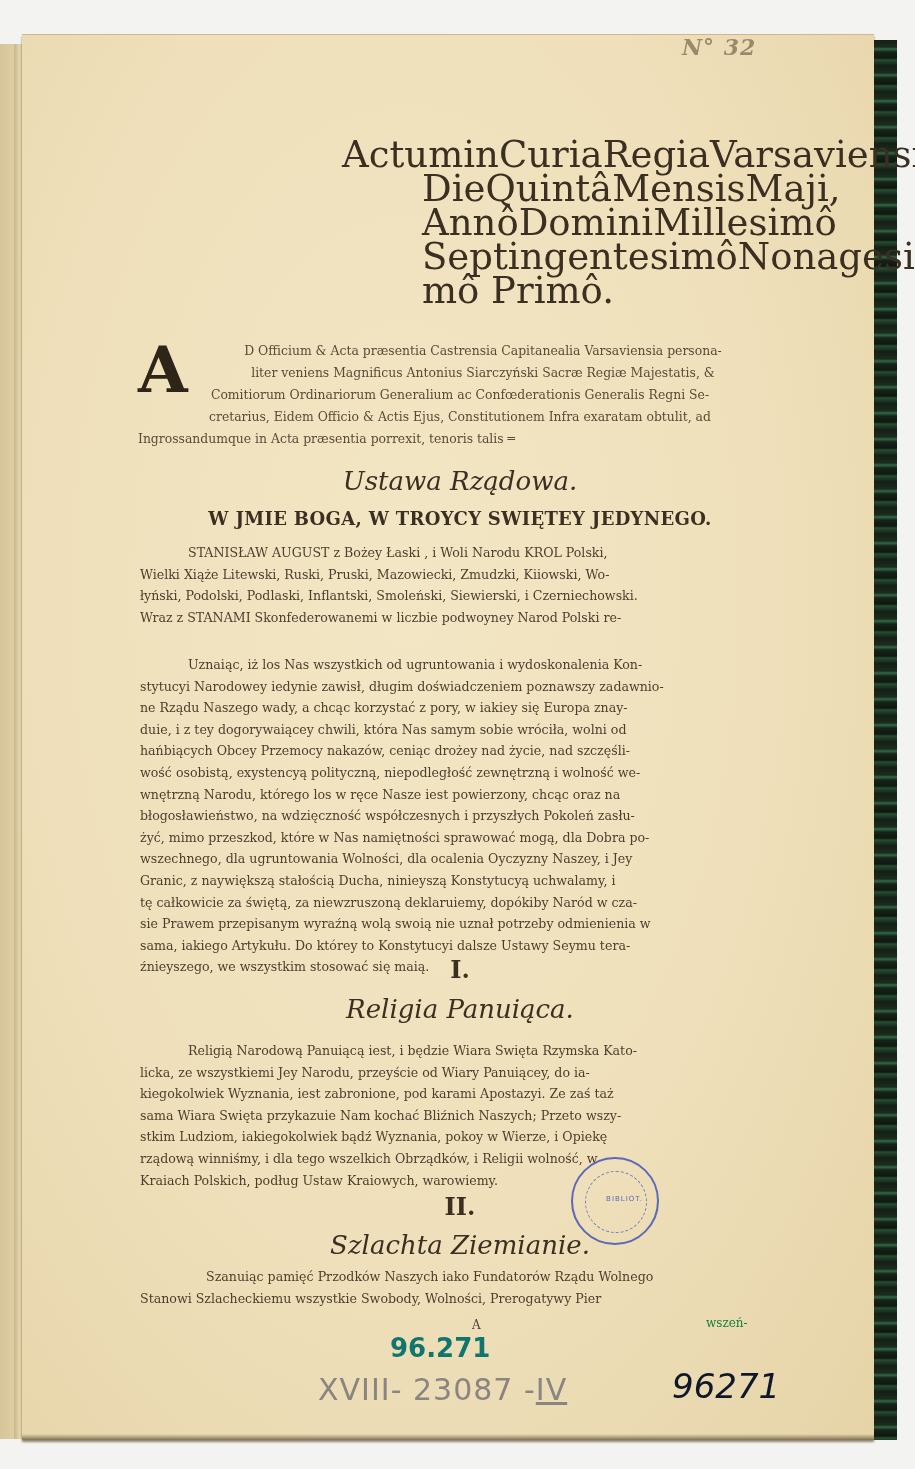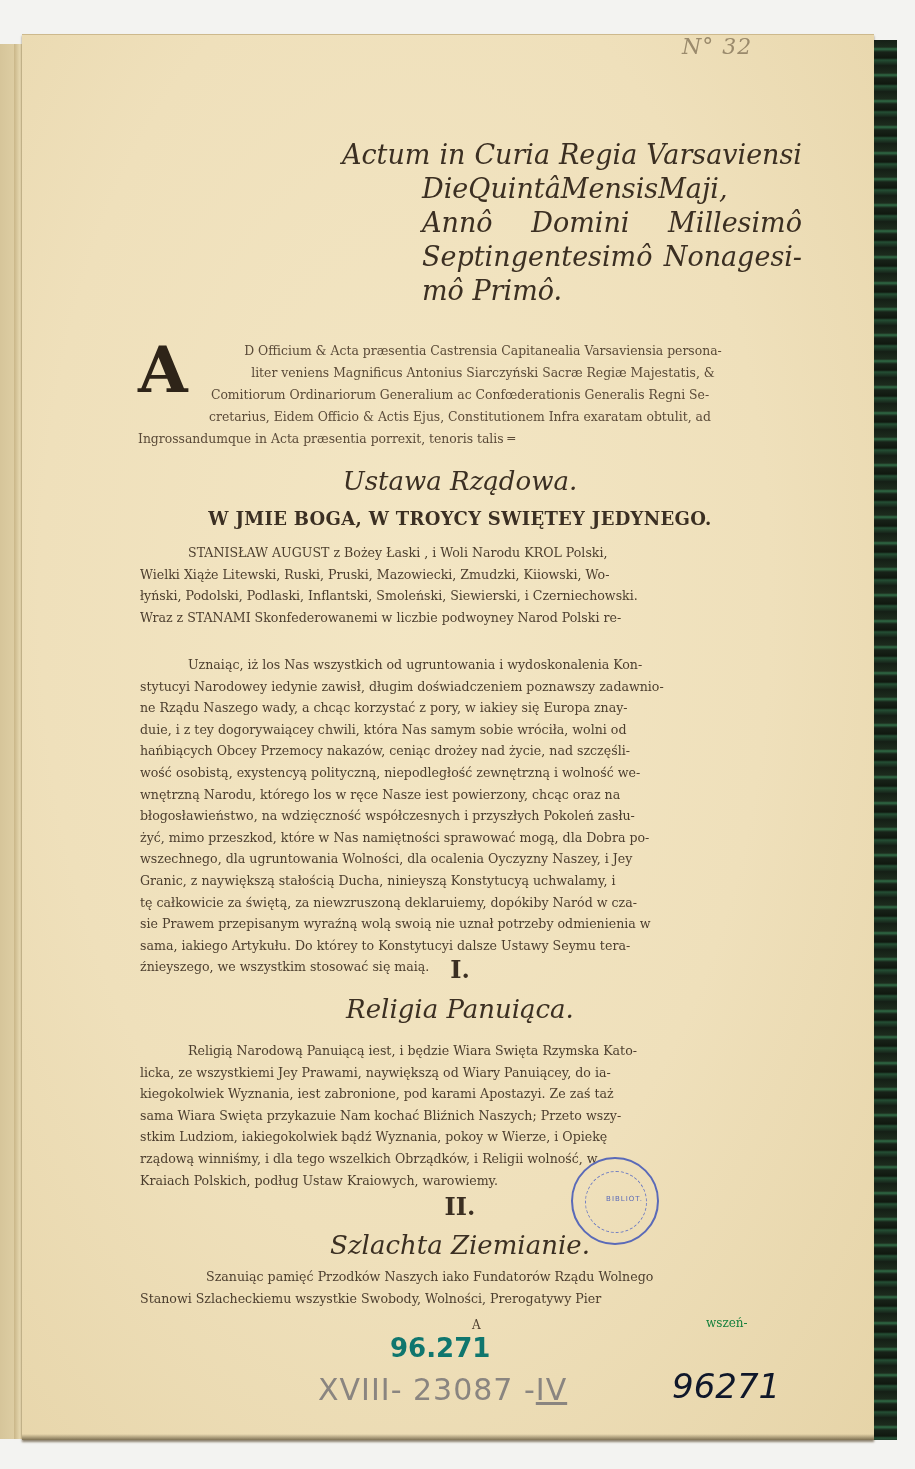--- a/index.html
+++ b/index.html
@@ -26,26 +26,26 @@
   .page::after {
     content: ""; position: absolute; left: 0; right: 0; bottom: 0; height: 6px;
     background: linear-gradient(180deg, rgba(0,0,0,0), rgba(40,30,10,0.55));
   }
   .spine {
     position: absolute; left: 874px; top: 40px; width: 23px; height: 1400px;
     background: repeating-linear-gradient(180deg, #152016 0px, #1c2b1d 7px, #2f6a45 9px, #172218 12px, #10180f 18px, #244f34 20px, #141c14 26px);
   }
   .ms-number {
     position: absolute; left: 682px; top: 34px; font-family: "DejaVu Serif", serif;
-    font-style: italic; font-size: 22px; color: #9a8a6c; letter-spacing: 1px;
+    font-style: italic; font-size: 22px; color: #9a8a6c; letter-spacing: 1px; font-weight: bold;
   }
   .heading-block {
     position: absolute; left: 342px; top: 138px; width: 460px;
-    font-family: "DejaVu Serif", serif; font-style: italic;
-    font-size: 27px; line-height: 34px; color: #3b2f22;
+    font-family: "DejaVu Serif", serif; 
+    font-size: 37px; line-height: 34px; color: #3b2f22;
   }
   .heading-block div { white-space: nowrap; }
   .heading-block .indent { padding-left: 80px; }
   .justify-line { display: flex; justify-content: space-between; }
   .intro {
     position: absolute; left: 138px; top: 340px; width: 644px;
     font-family: "DejaVu Serif", serif; font-size: 12.4px; line-height: 22px; color: #5a4a38;
   }
   .drop-cap {
     position: absolute; left: 0; top: 0; font-family: "DejaVu Serif", serif;
@@ -228,21 +228,21 @@
     </div>
 </div>
 
 <div class="title-center roman" style="top:955px;">I.</div>
 <div class="title-center section-title" style="top:994px;">Religia Panuiąca.</div>
 <div class="para" style="top:1040px; left:140px; width:642px;">
   <div class="line" style="padding-left:48px; justify-content:flex-start;">
       <span>Religią Narodową Panuiącą iest, i będzie Wiara Swięta Rzymska Kato-</span>
     </div>
   <div class="line">
-      <span>licka, ze wszystkiemi Jey Prawami, naywiększą od Wiary Panuiącey, do ia-</span>
+      <span>licka, ze wszystkiemi Jey Narodu, przeyście od Wiary Panuiącey, do ia-</span>
     </div>
   <div class="line">
       <span>kiegokolwiek Wyznania, iest zabronione, pod karami Apostazyi. Ze zaś taż</span>
     </div>
   <div class="line">
       <span>sama Wiara Swięta przykazuie Nam kochać Bliźnich Naszych; Przeto wszy-</span>
     </div>
   <div class="line">
       <span>stkim Ludziom, iakiegokolwiek bądź Wyznania, pokoy w Wierze, i Opiekę</span>
     </div>

